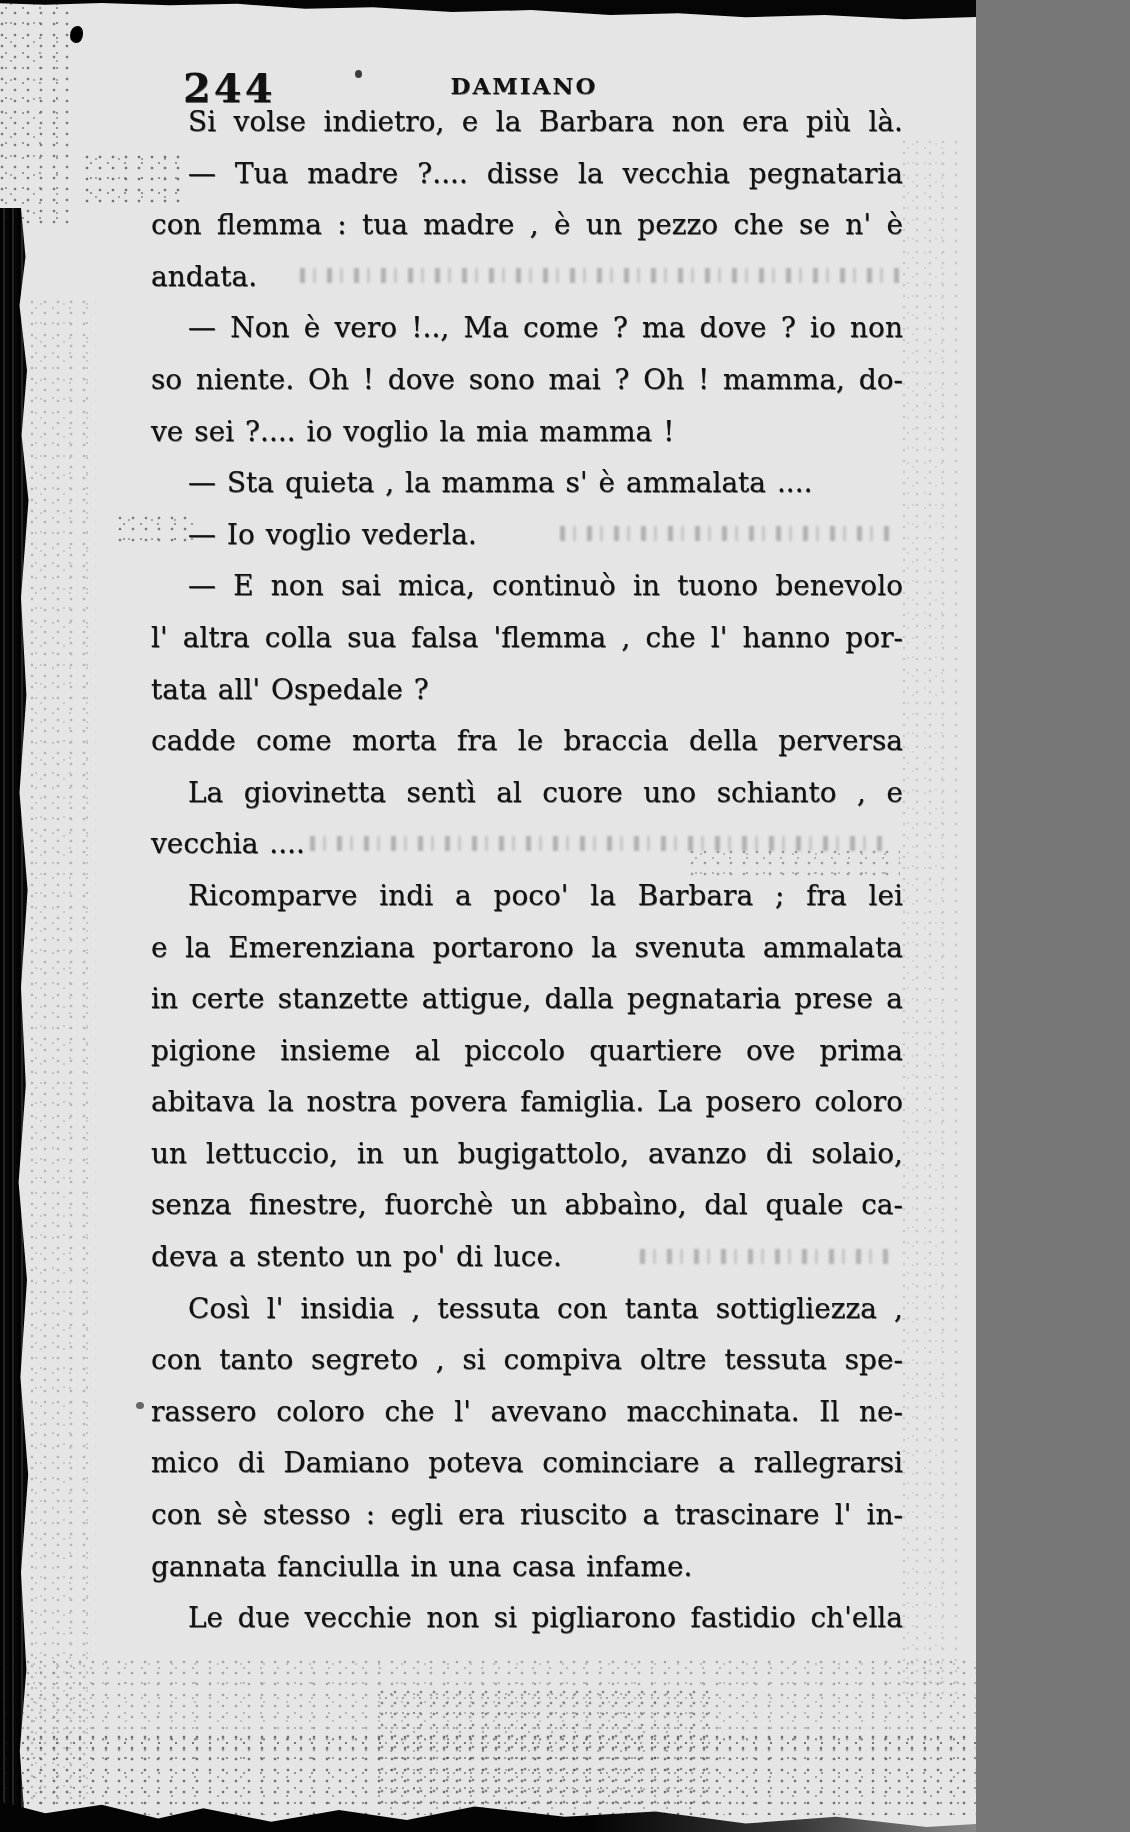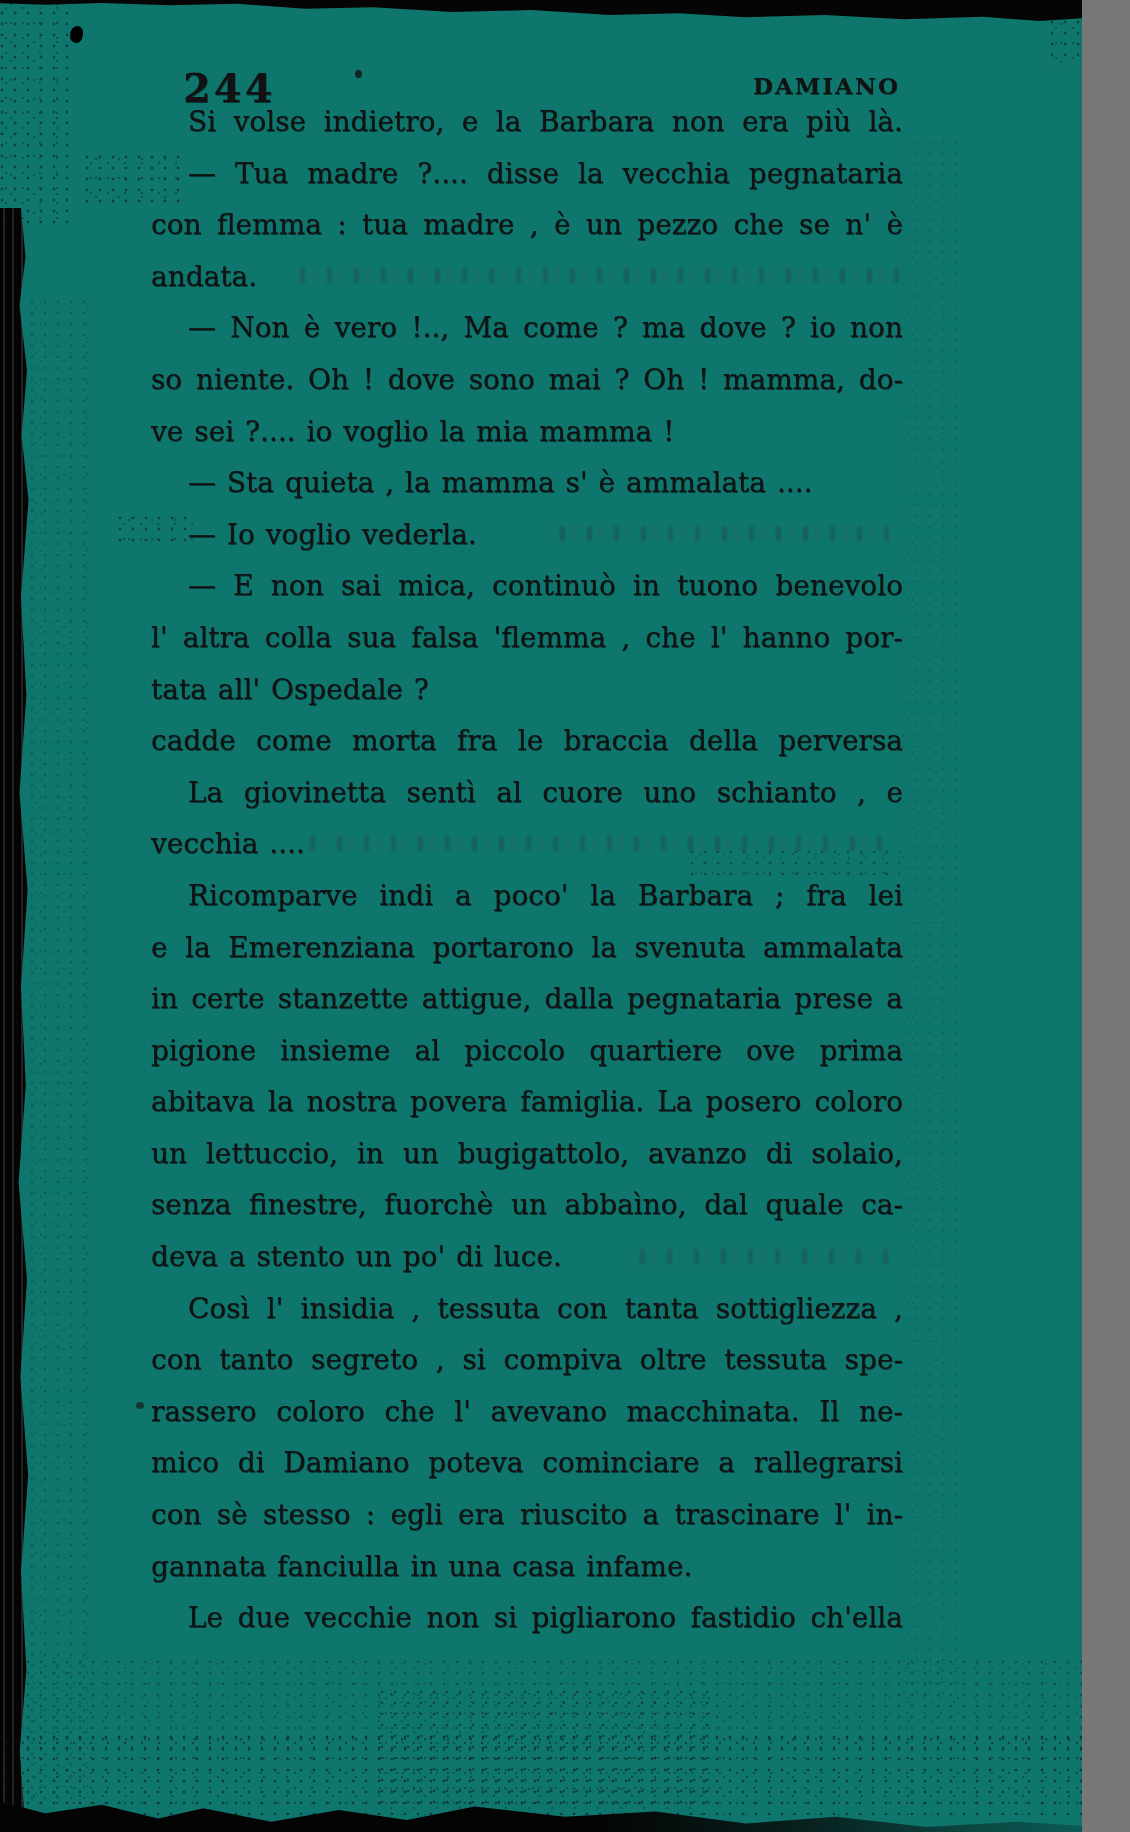--- a/index.html
+++ b/index.html
@@ -1,32 +1,32 @@
 <!DOCTYPE html>
 <html><head>
 <meta charset="utf-8">
 <style>
   html,body{margin:0;padding:0;background:#777;}
   .page{
     position:relative;
-    width:1082px;height:1832px;
-    background:#0f766e;
+    width:976px;height:1832px;
+    background:#e5e5e5;
     overflow:hidden;
     font-family:"DejaVu Serif","Liberation Serif",serif;
     color:#121212;
   }
   
   .pagenum{
     position:absolute;left:183px;top:64px;
     font-size:40px;font-weight:700;letter-spacing:3px;
     text-shadow:0.5px 0.7px 0 rgba(0,0,0,.55);
   }
   .runtitle{
     position:absolute;left:148px;top:72px;width:752px;
-    text-align:right;font-size:23px;font-weight:700;letter-spacing:2px;
+    text-align:center;font-size:23px;font-weight:700;letter-spacing:2px;
     text-shadow:0.4px 0.5px 0 rgba(0,0,0,.45);
   }
   
   .text-block{
     position:absolute;left:151px;top:96px;width:752px;
   }
   .line{
     height:51.6px;line-height:51.6px;
     font-size:28px;
     text-shadow:0.45px 0.6px 0 rgba(0,0,0,.5), -0.3px -0.2px 0 rgba(0,0,0,.28);

